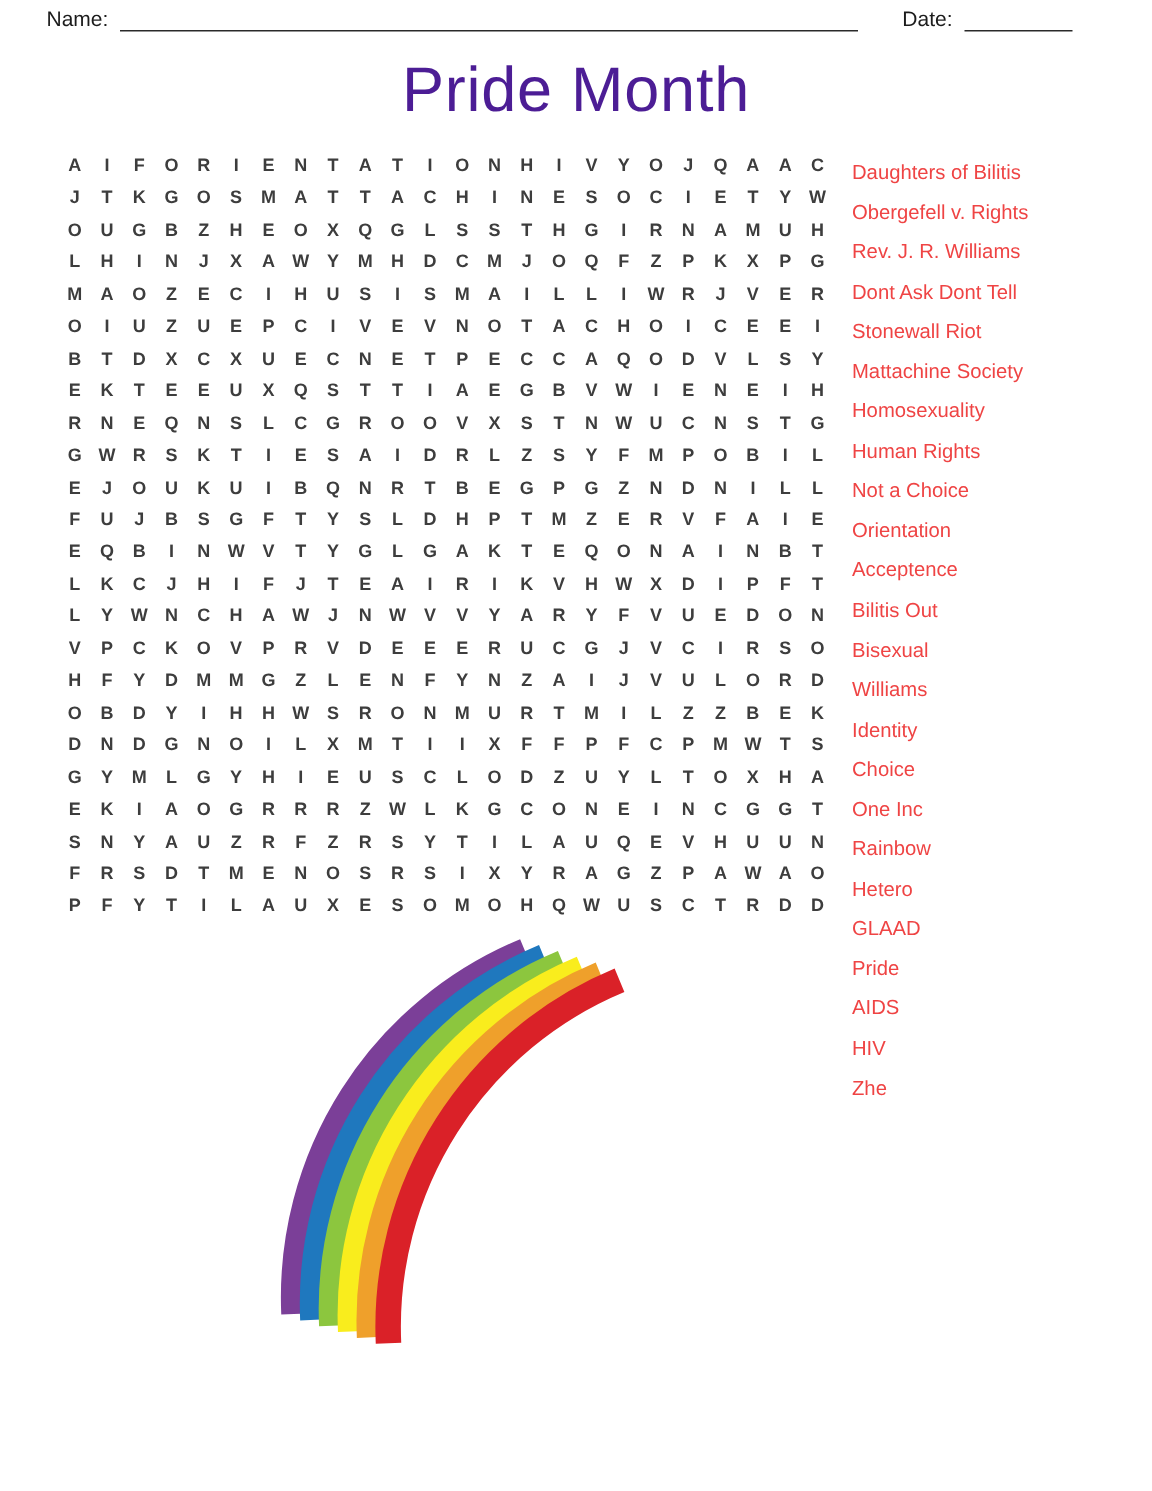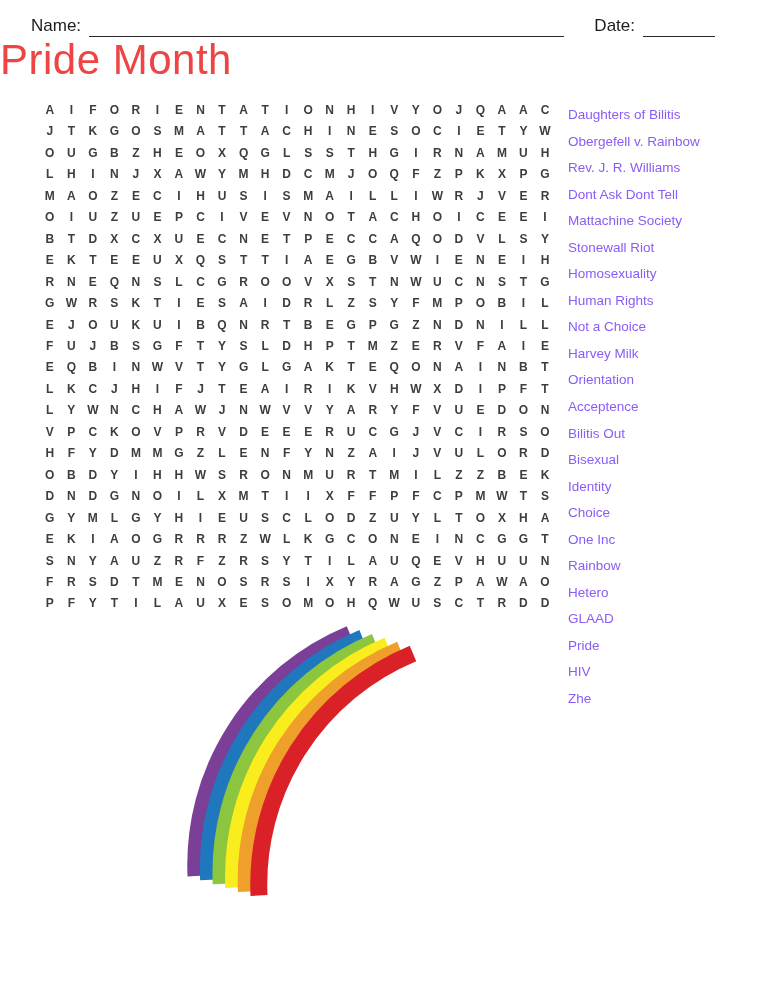--- a/index.html
+++ b/index.html
@@ -2,45 +2,45 @@
 <html><head>
 <meta charset="utf-8">
 <style>
   html,body{margin:0;padding:0;background:#fff;}
   #page{
     position:relative;width:768px;height:994px;background:#ffffff;overflow:hidden;
     font-family:"Liberation Sans","DejaVu Sans",sans-serif;color:#1c1c1c;
   }
   
   .hdr{
-    position:absolute;left:31px;top:16px;width:684px;
-    display:flex;align-items:flex-end;font-size:17px;color:#1c1c1c;
+    position:absolute;left:31px;top:4px;width:684px;
+    display:flex;align-items:flex-end;font-size:14px;color:#1c1c1c;
   }
   .hdr .lbl{white-space:nowrap;padding-bottom:1px;}
   .line{border-bottom:1.6px solid #2a2a2a;height:14px;}
   .name-line{flex:1;margin:0 30px 0 8px;}
   .date-line{width:72px;margin-left:8px;}
   
   .title{
-    position:absolute;left:0;top:36px;width:768px;text-align:left;
-    font-size:42px;font-weight:500;letter-spacing:0.5px;color:#ef4444;
+    position:absolute;left:0;top:36px;width:768px;text-align:center;
+    font-size:42px;font-weight:500;letter-spacing:0.5px;color:#4c1d95;
   }
   
   .grid{
     position:absolute;left:39px;top:100px;width:517px;
   }
   .grid-row{display:flex;height:21.46px;}
   .cell{
     width:21.54px;text-align:center;line-height:21.46px;
     font-size:12px;font-weight:700;color:#3d3d3d;
   }
   
   .words{
     position:absolute;left:568px;top:102px;width:196px;
-    font-size:13.5px;color:#8b5cf6;
+    font-size:13.5px;color:#ef4444;
   }
   .word{height:26.55px;line-height:26.55px;white-space:nowrap;}
   
   .rainbow{position:absolute;left:160px;top:608px;width:300px;height:312px;}
   .rainbow svg{display:block;width:100%;height:100%;}
 </style>
 </head>
 <body>
 
 <div id="page">
@@ -676,40 +676,41 @@
         <span class="cell">C</span>
         <span class="cell">T</span>
         <span class="cell">R</span>
         <span class="cell">D</span>
         <span class="cell">D</span>
       </div>
     </div>
 
   <div class="words">
       <div class="word">Daughters of Bilitis</div>
-      <div class="word">Obergefell v. Rainbow</div>
+      <div class="word">Obergefell v. Rights</div>
       <div class="word">Rev. J. R. Williams</div>
       <div class="word">Dont Ask Dont Tell</div>
+      <div class="word">Stonewall Riot</div>
       <div class="word">Mattachine Society</div>
-      <div class="word">Stonewall Riot</div>
       <div class="word">Homosexuality</div>
       <div class="word">Human Rights</div>
       <div class="word">Not a Choice</div>
-      <div class="word">Harvey Milk</div>
       <div class="word">Orientation</div>
       <div class="word">Acceptence</div>
       <div class="word">Bilitis Out</div>
       <div class="word">Bisexual</div>
+      <div class="word">Williams</div>
       <div class="word">Identity</div>
       <div class="word">Choice</div>
       <div class="word">One Inc</div>
       <div class="word">Rainbow</div>
       <div class="word">Hetero</div>
       <div class="word">GLAAD</div>
       <div class="word">Pride</div>
+      <div class="word">AIDS</div>
       <div class="word">HIV</div>
       <div class="word">Zhe</div>
     </div>
 
   <div class="rainbow">
     <svg viewBox="160 608 300 312" xmlns="http://www.w3.org/2000/svg">
       <g id="rainbow-bands" fill="none" stroke-width="17">
           <path d="M 196 876 A 250 250 0 0 1 350 634" stroke="#7b3f98" transform="translate(0.0 0.0)"></path>
           <path d="M 196 876 A 250 250 0 0 1 350 634" stroke="#1f78be" transform="translate(12.6 3.9)"></path>
           <path d="M 196 876 A 250 250 0 0 1 350 634" stroke="#8cc63e" transform="translate(25.2 7.8)"></path>

